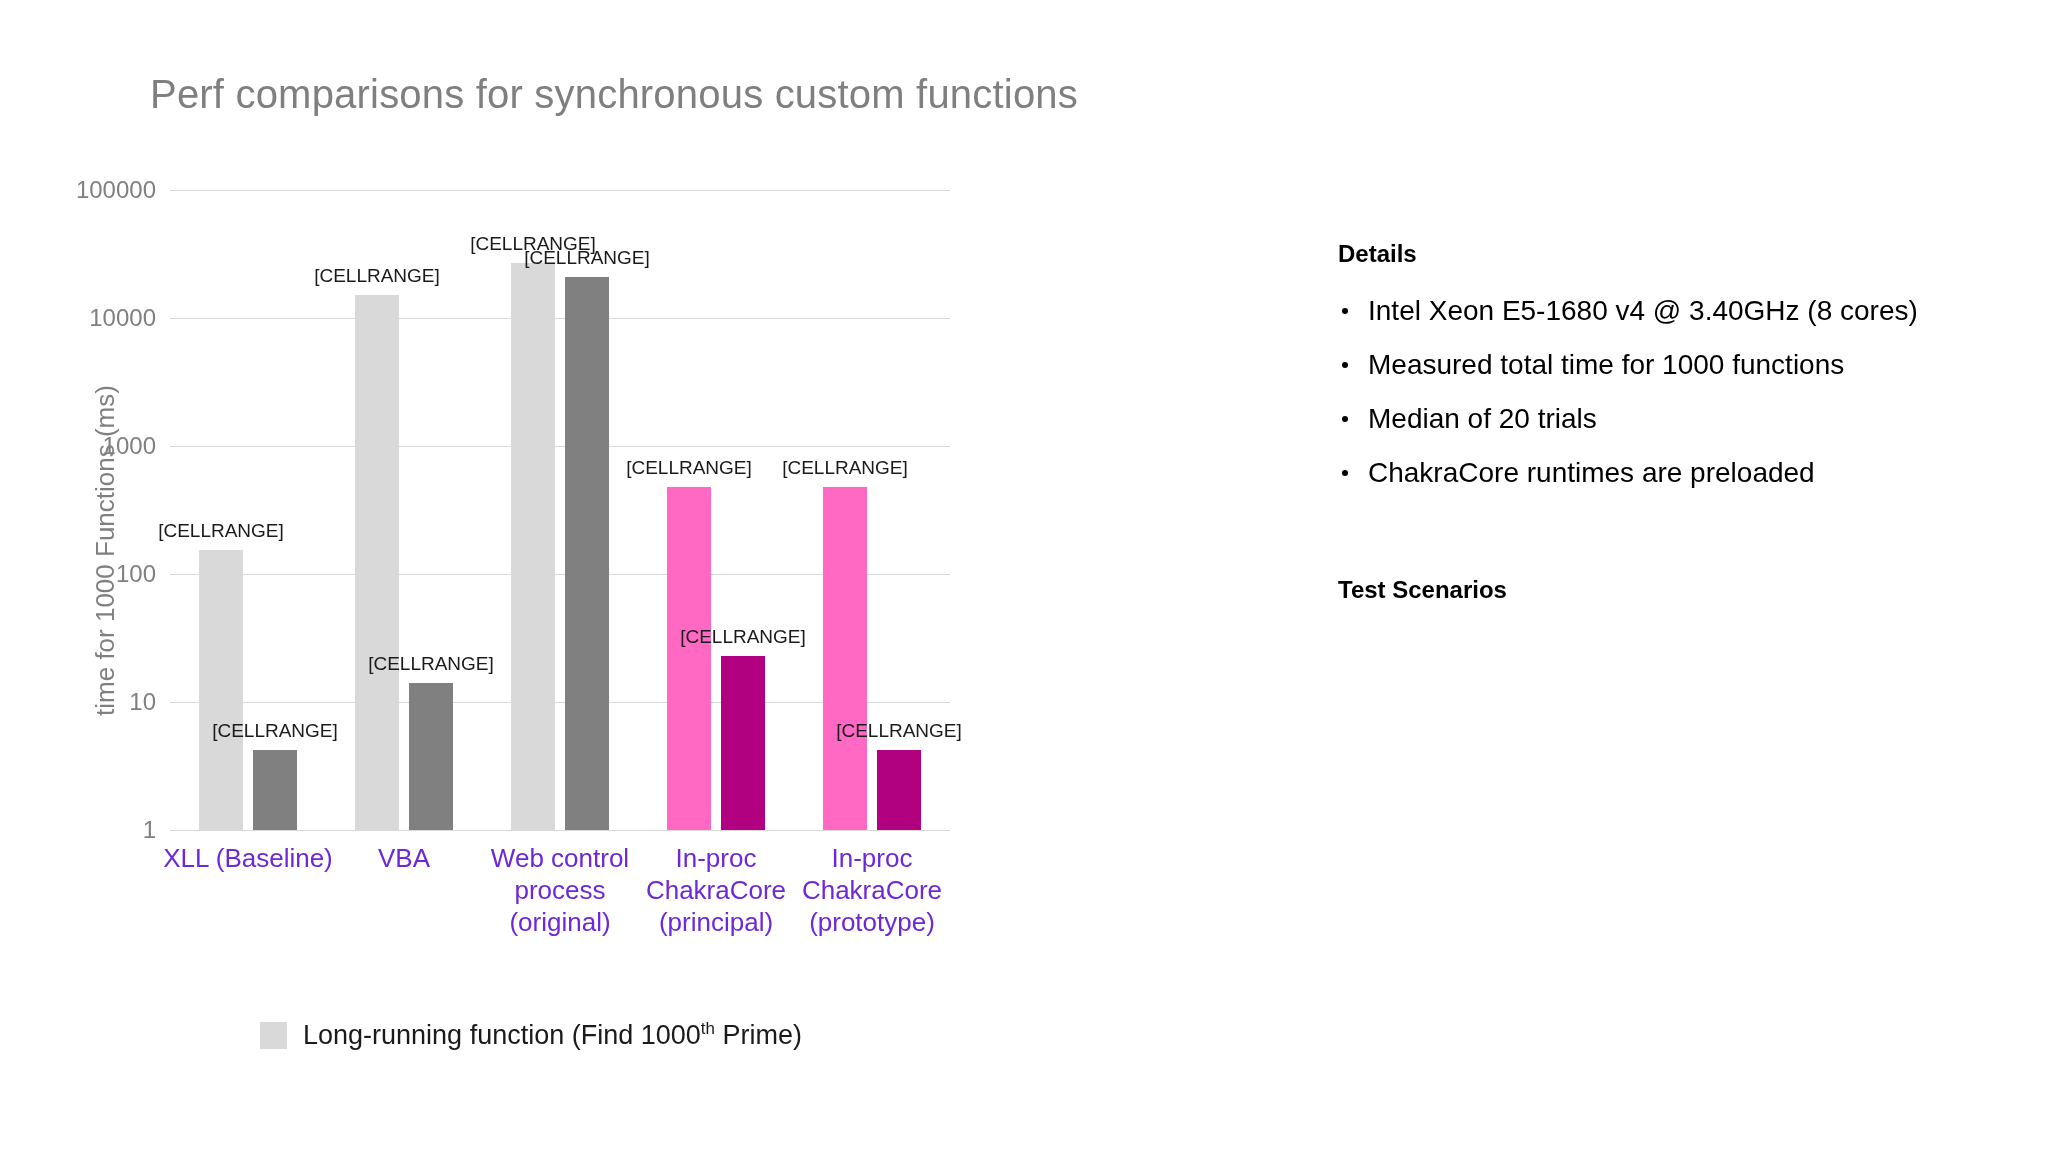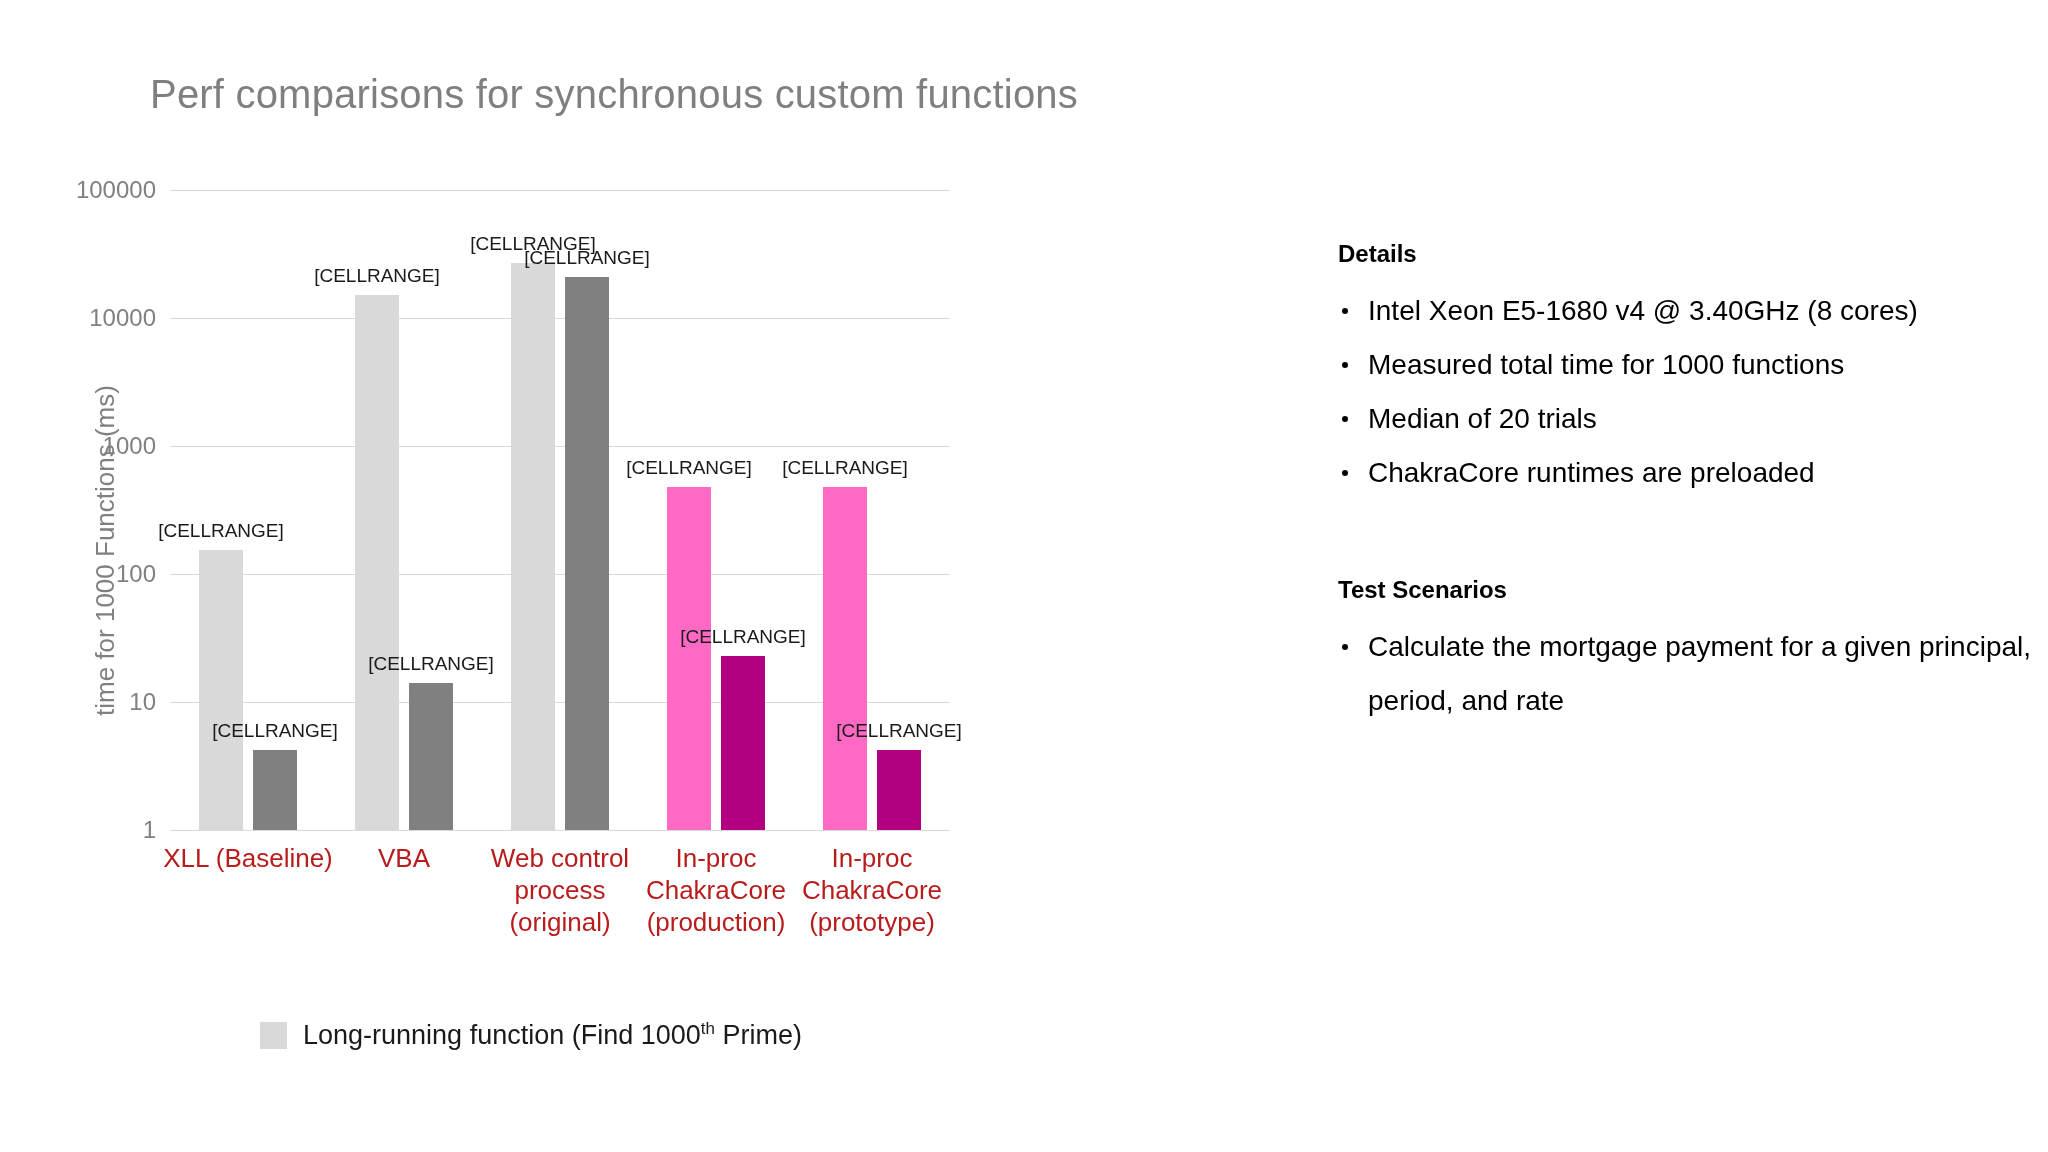--- a/index.html
+++ b/index.html
@@ -88,21 +88,21 @@
     white-space: nowrap;
     transform: translateX(-50%);
   }
 
   
   .cat-label {
     position: absolute;
     top: 652px;
     font-size: 26px;
     line-height: 32px;
-    color: #b91c1c;
+    color: #6d28d9;
     text-align: center;
     transform: translateX(-50%);
     width: 190px;
   }
 
   
   #legend {
     position: absolute;
     left: 200px;
     top: 830px;
@@ -221,21 +221,21 @@
           <div>VBA</div>
         </div>
         <div class="cat-label" style="left: 390px;">
           <div>Web control</div>
           <div>process</div>
           <div>(original)</div>
         </div>
         <div class="cat-label" style="left: 546px;">
           <div>In-proc</div>
           <div>ChakraCore</div>
-          <div>(production)</div>
+          <div>(principal)</div>
         </div>
         <div class="cat-label" style="left: 702px;">
           <div>In-proc</div>
           <div>ChakraCore</div>
           <div>(prototype)</div>
         </div>
       </div>
   </div>
 
   <div id="legend">
@@ -252,15 +252,14 @@
       <li class="bullet-item">Intel Xeon E5-1680 v4 @ 3.40GHz (8 cores)</li>
       <li class="bullet-item">Measured total time for 1000 functions</li>
       <li class="bullet-item">Median of 20 trials</li>
       <li class="bullet-item">ChakraCore runtimes are preloaded</li>
     </ul>
 </div>
 
 <div id="scenarios-panel">
   <div class="panel-heading">Test Scenarios</div>
   <ul class="bullet-list" id="scenarios-list">
-      <li class="bullet-item">Calculate the mortgage payment for a given principal, period, and rate</li>
     </ul>
 </div>
 
 </body></html>

